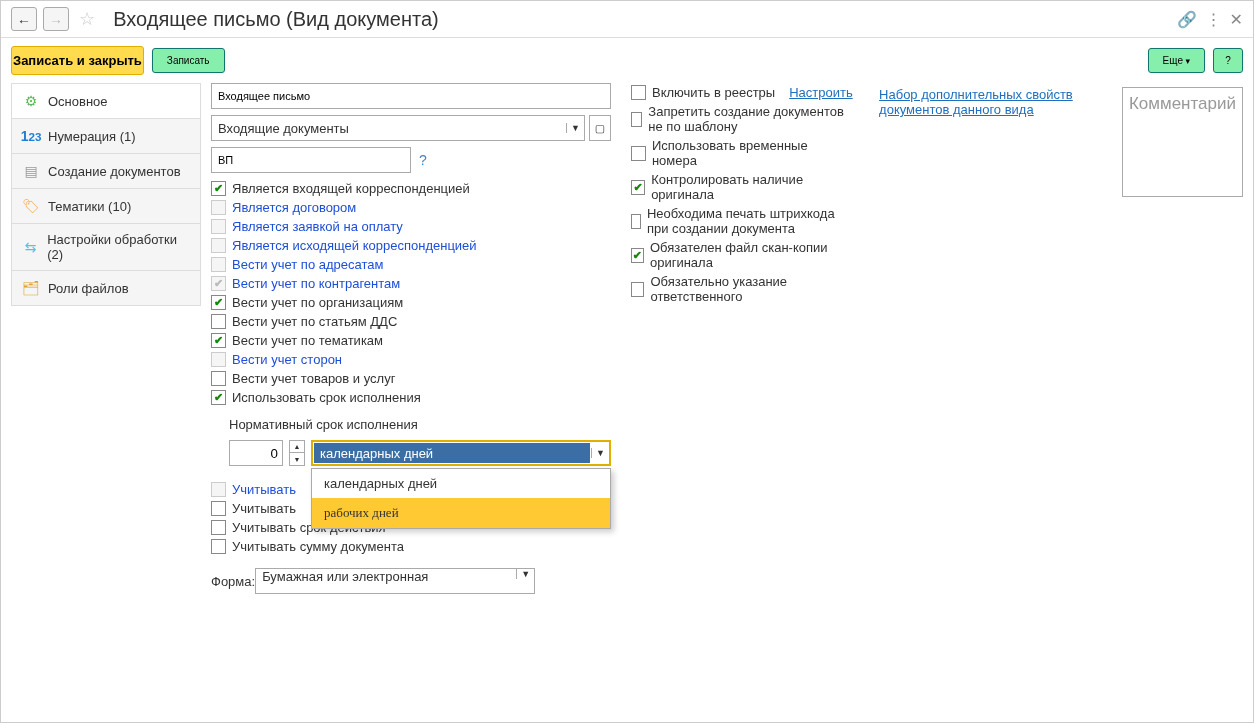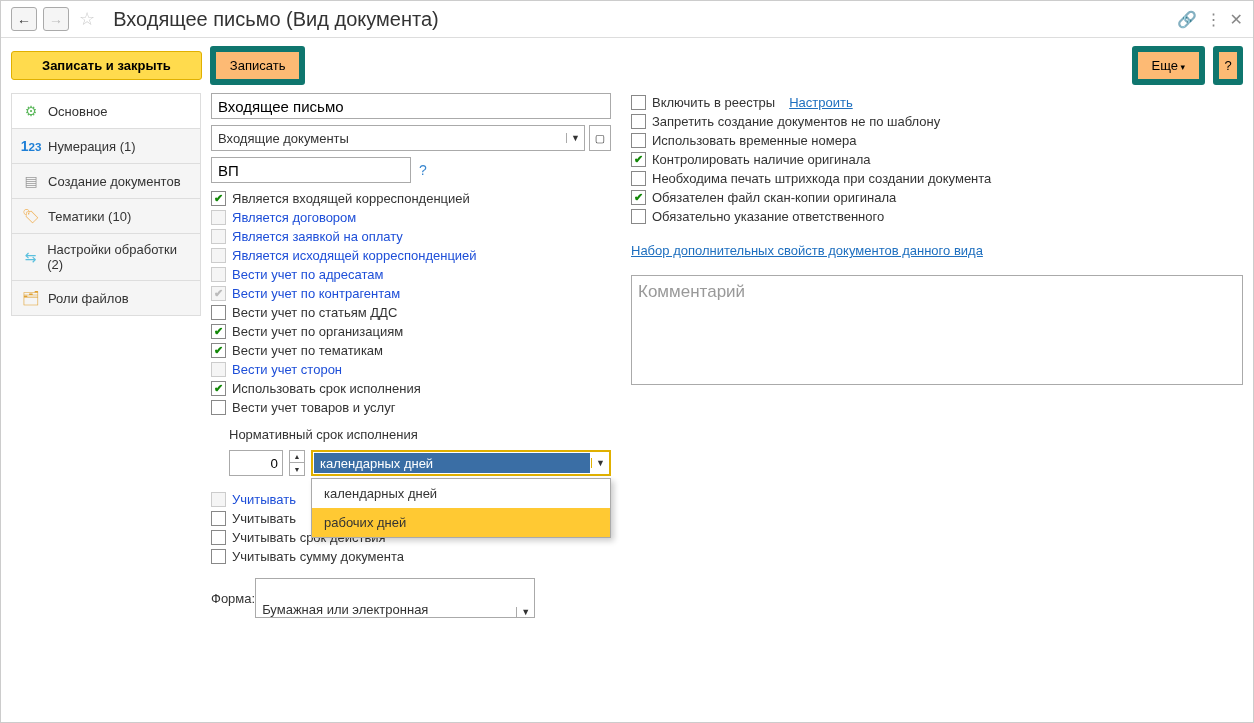--- a/index.html
+++ b/index.html
@@ -6,39 +6,39 @@
   body { margin: 0; background: #fff; font-size: 13px; color: #333; }
   .window { width: 1254px; height: 723px; border: 1px solid #ccc; display: flex; flex-direction: column; }
   .titlebar { display: flex; align-items: center; padding: 6px 10px; border-bottom: 1px solid #ddd; gap: 6px; }
   .nav-btn { width: 26px; height: 24px; border: 1px solid #aaa; background: #f5f5f5; border-radius: 3px; display:flex; align-items:center; justify-content:center; cursor:pointer; font-size: 14px; }
   .nav-btn.disabled { color: #bbb; }
   .star-icon { font-size: 18px; color: #ccc; margin-left: 4px; }
   .title-text { font-size: 20px; color: #333; margin-left: 12px; flex: 1; }
   .title-right { display: flex; gap: 8px; align-items: center; }
   .link-icon, .more-icon, .close-icon { color: #888; cursor: pointer; font-size: 16px; }
   .toolbar { display: flex; align-items: center; padding: 8px 10px; gap: 8px; }
-  .btn-primary { background: #ffdb4d; border: 1px solid #e0b000; padding: 6px 30px; font-weight: bold; border-radius: 3px; cursor: pointer; font-size: 13px; }
-  .btn { background: #fdba74; border: 6px solid #0f766e; padding: 6px 14px; border-radius: 3px; cursor: pointer; font-size: 13px; }
+  .btn-primary { background: #ffdb4d; border: 1px solid #e0b000; padding: 6px 1px; font-weight: bold; border-radius: 3px; cursor: pointer; font-size: 13px; }
+  .btn { background: #86efac; border: 1px solid #0f766e; padding: 6px 14px; border-radius: 3px; cursor: pointer; font-size: 10px; }
   .btn-more { margin-left: auto; }
   .btn-help { width: 30px; padding: 6px 0; text-align: center; }
   .content { flex: 1; display: flex; padding: 0 10px 10px 10px; gap: 10px; overflow: hidden; }
   .sidebar { width: 190px; display: flex; flex-direction: column; }
   .side-item { display: flex; align-items: center; gap: 8px; padding: 8px 10px; border: 1px solid #ddd; background: #f5f5f5; cursor: pointer; margin-bottom: -1px; font-size: 13px; }
   .side-item.active { background: #fff; border-left: 1px solid #ddd; }
   .side-icon { width: 18px; height: 18px; display: inline-flex; align-items: center; justify-content: center; font-size: 14px; }
   .gear { color: #5cb85c; }
   .num { color: #1e7fd6; font-weight: bold; }
   .doc { color: #999; }
   .tag { color: #f0ad4e; }
   .proc { color: #5bc0de; }
   .role { color: #e0a030; }
   .main { flex: 1; display: flex; gap: 20px; overflow: auto; position: relative; }
   .col-left { width: 400px; display: flex; flex-direction: column; gap: 6px; }
-  .col-right { flex: 1; display: flex; flex-direction: column; gap: 13px; }
-  .text-input { border: 1px solid #aaa; padding: 4px 6px; font-size: 15px; width: 100%; height: 26px; }
+  .col-right { flex: 1; display: flex; gap: 24px; }
+  .text-input { border: 1px solid #aaa; padding: 4px 6px; font-size: 11px; width: 100%; height: 26px; }
   .select-row { display: flex; gap: 4px; }
   .select-input { flex: 1; border: 1px solid #aaa; height: 26px; display: flex; align-items: center; }
   .select-input span { flex: 1; padding: 0 6px; }
   .select-btn { width: 18px; border-left: 1px solid #aaa; display: flex; align-items: center; justify-content: center; font-size: 9px; cursor: pointer; }
   .ext-btn { width: 22px; height: 26px; border: 1px solid #aaa; display: flex; align-items: center; justify-content: center; cursor: pointer; font-size: 11px; }
   .short-row { display: flex; gap: 8px; align-items: center; }
   .short-input { width: 200px; }
   .help-q { color: #3a87cf; font-size: 14px; cursor: pointer; }
   .chk-row { display: flex; align-items: center; gap: 6px; padding: 2px 0; }
   .chk-row.disabled { color: #1d4ed8; }
@@ -49,24 +49,24 @@
   .section-label { padding: 4px 0 2px 18px; font-size: 13px; }
   .num-row { display: flex; gap: 6px; align-items: center; margin-left: 18px; }
   .num-input { width: 54px; border: 1px solid #aaa; height: 26px; text-align: right; padding: 0 4px; }
   .spinner { display: flex; flex-direction: column; border: 1px solid #aaa; height: 26px; }
   .spin-btn { width: 14px; height: 12px; font-size: 7px; display: flex; align-items: center; justify-content: center; border-bottom: 1px solid #aaa; cursor: pointer; }
   .spin-btn:last-child { border-bottom: none; }
   .combo-open { flex: 1; border: 2px solid #e0b000; height: 26px; display: flex; align-items: center; position: relative; }
   .combo-open .sel-text { flex: 1; padding: 0 6px; background: #3a6ea5; color: #fff; margin: 1px; height: 20px; display: flex; align-items: center; }
   .dropdown { position: absolute; top: 26px; left: -2px; right: -2px; border: 1px solid #aaa; background: #fff; z-index: 10; box-shadow: 3px 3px 6px rgba(0,0,0,0.2); }
   .dd-item { padding: 7px 12px; cursor: pointer; font-size: 13px; }
-  .dd-item.hover { background: #ffc933; }
+  .dd-item.hover { background: #ffc933; font-family: Liberation Serif, serif; }
   .form-row { display: flex; align-items: center; margin-top: 6px; }
   .form-label { font-size: 13px; }
-  .form-select { flex: 1; max-width: 280px; border: 1px solid #aaa; height: 40px; display: flex; align-items: flex-end; }
+  .form-select { flex: 1; max-width: 280px; border: 1px solid #aaa; height: 26px; display: flex; align-items: flex-start; }
   .link-text { color: #1e6fbf; text-decoration: underline; cursor: pointer; }
   .link-text.strong { font-weight: normal; }
   .comment-area { border: 1px solid #aaa; height: 110px; padding: 6px; color: #999; font-size: 17px; margin-top: 4px; }
   .help-dropdown-btn::after { content: " ▾"; font-size: 9px; }
 </style>
 </head>
 <body>
 
 <div class="window">
   <div class="titlebar">
@@ -150,42 +150,42 @@
             </div>
             <div class="chk-row disabled">
               <span class="chk disabled"></span>
               <span>Вести учет по адресатам</span>
             </div>
             <div class="chk-row disabled">
               <span class="chk checked disabled"></span>
               <span>Вести учет по контрагентам</span>
             </div>
             <div class="chk-row">
+              <span class="chk checked"></span>
+              <span>Вести учет по организациям</span>
+            </div>
+            <div class="chk-row">
               <span class="chk"></span>
               <span>Вести учет по статьям ДДС</span>
             </div>
             <div class="chk-row">
               <span class="chk checked"></span>
-              <span>Вести учет по организациям</span>
-            </div>
-            <div class="chk-row">
-              <span class="chk checked"></span>
               <span>Вести учет по тематикам</span>
             </div>
             <div class="chk-row disabled">
               <span class="chk disabled"></span>
               <span>Вести учет сторон</span>
             </div>
             <div class="chk-row">
+              <span class="chk"></span>
+              <span>Вести учет товаров и услуг</span>
+            </div>
+            <div class="chk-row">
               <span class="chk checked"></span>
               <span>Использовать срок исполнения</span>
-            </div>
-            <div class="chk-row">
-              <span class="chk"></span>
-              <span>Вести учет товаров и услуг</span>
             </div>
           </div>
 
         <div class="section-label">Нормативный срок исполнения</div>
         <div class="num-row">
           <input class="num-input" value="0" style="">
           <div class="spinner">
             <div class="spin-btn">▲</div>
             <div class="spin-btn">▼</div>
           </div>

